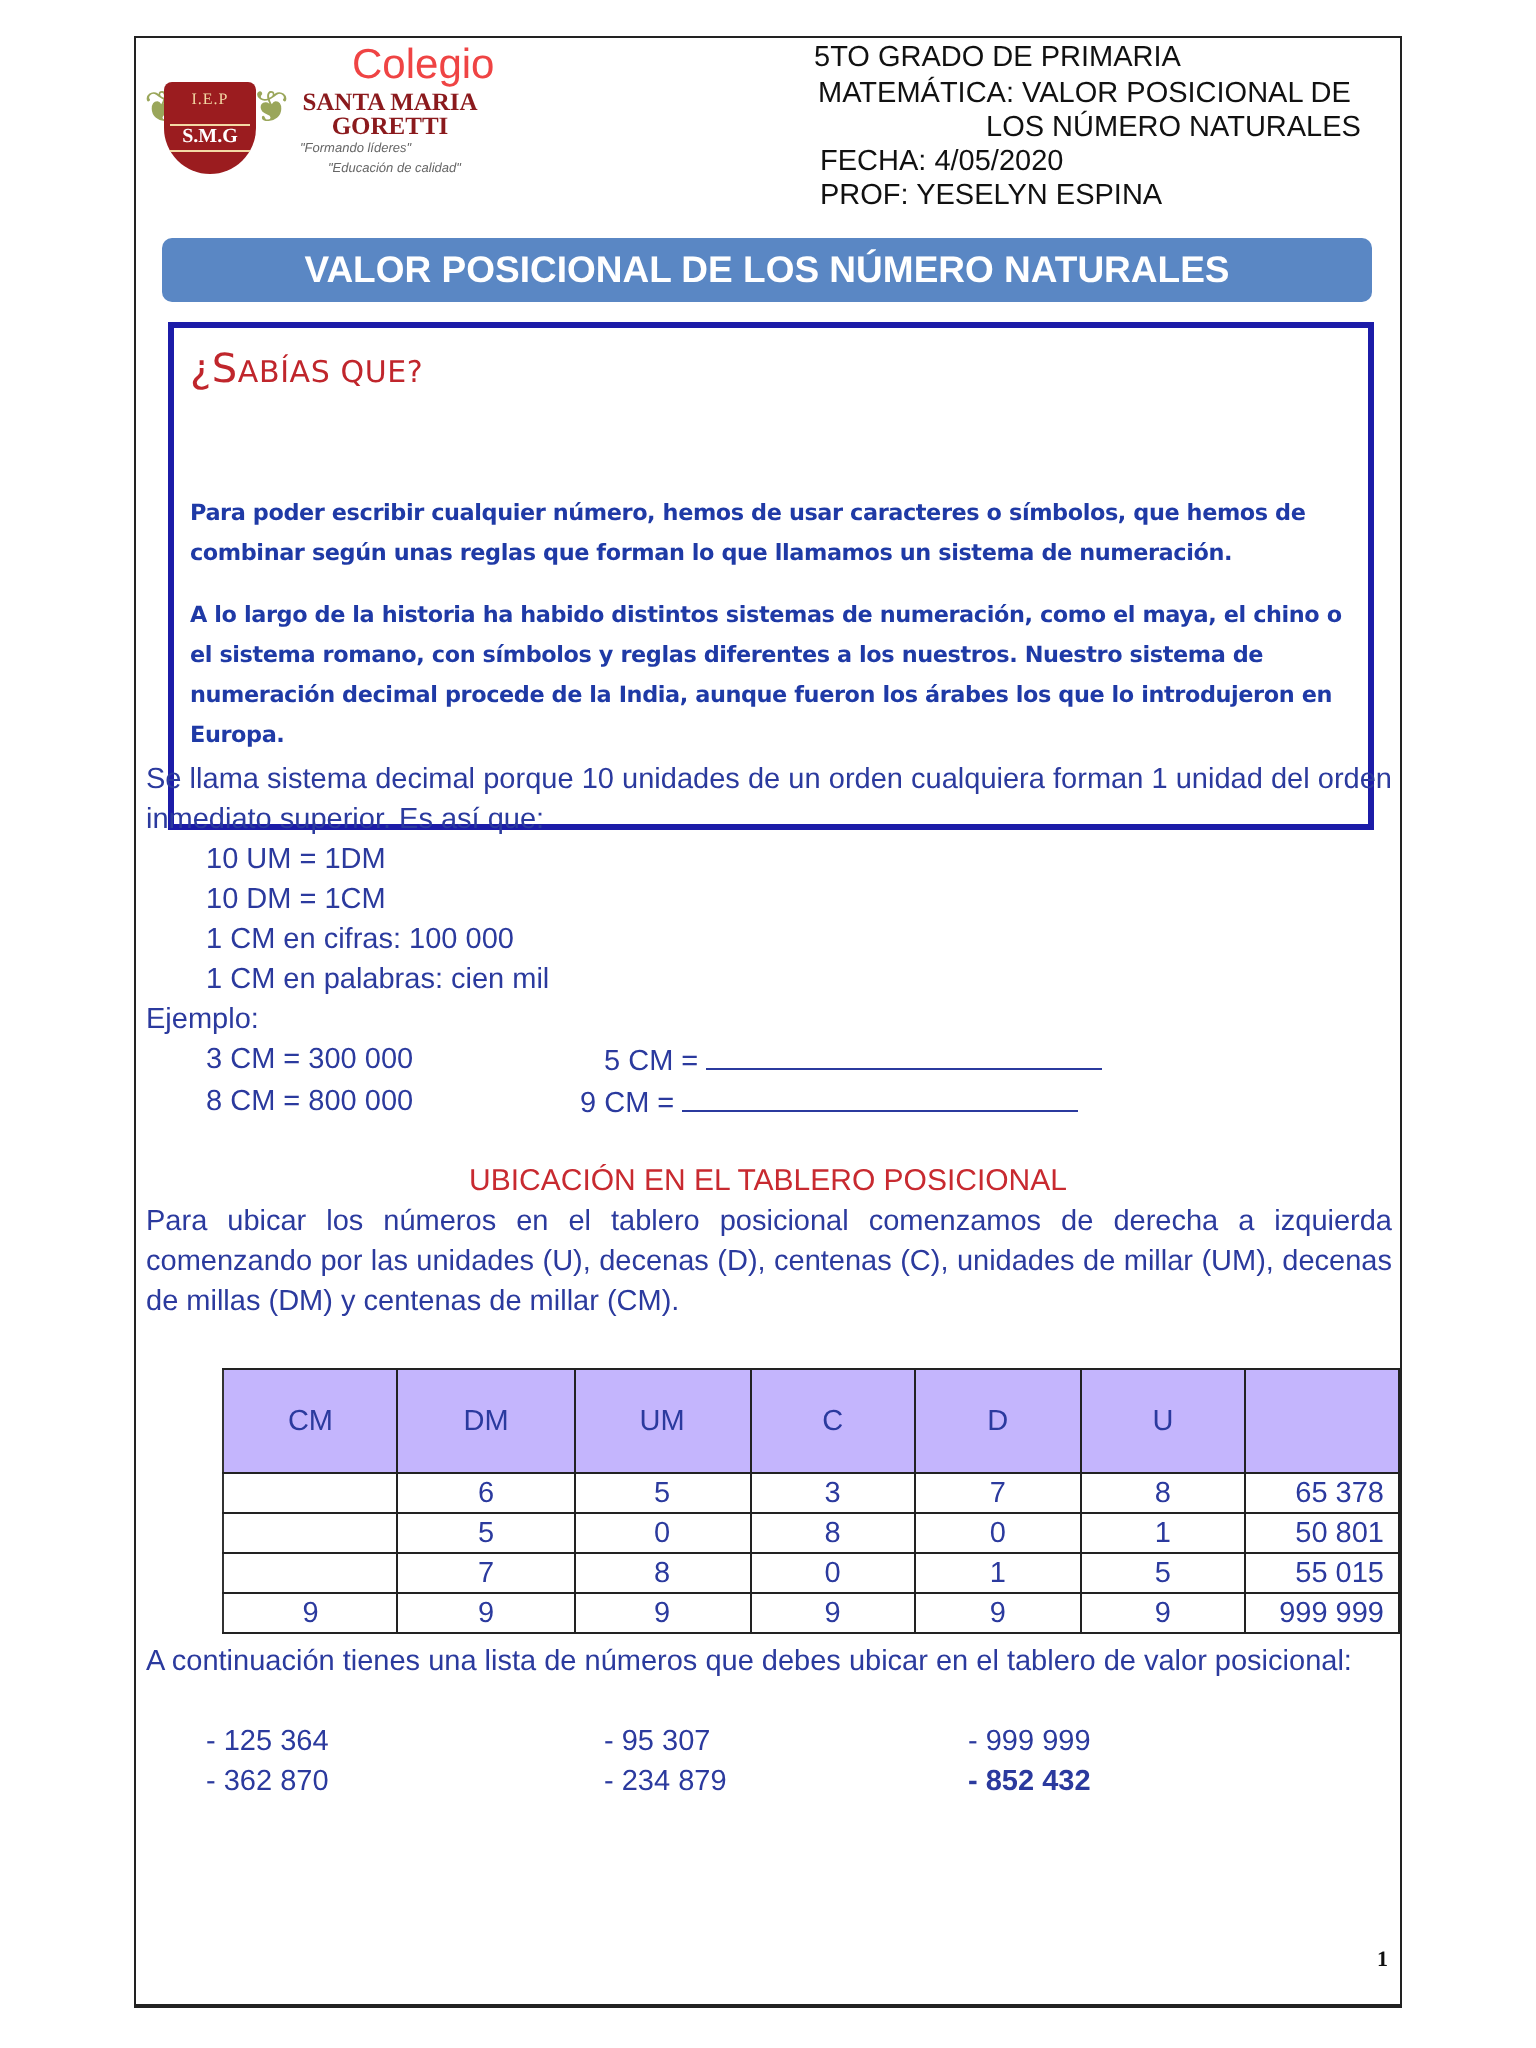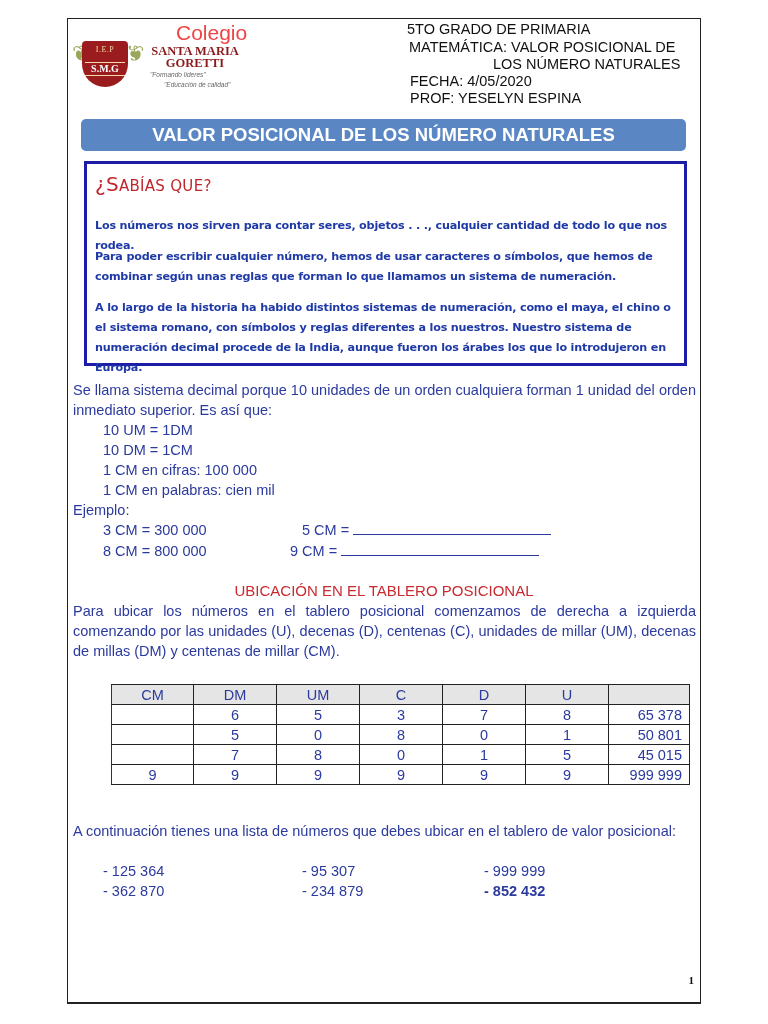--- a/index.html
+++ b/index.html
@@ -30,33 +30,33 @@
   
   .info { position: absolute; color: #111; font-size: 14.5px; line-height: 18px; white-space: nowrap; text-align: right; }
   
   .banner {
     position: absolute; left: 13px; top: 100px; width: 605px; height: 32px;
     background: #5a87c4; border-radius: 5px; color: #fff; font-weight: bold; font-size: 18.5px;
     text-align: center; line-height: 32px;
   }
   
   .sabias {
-    position: absolute; left: 16px; top: 142px; width: 603px; height: 205px;
+    position: absolute; left: 16px; top: 142px; width: 603px; height: 254px;
     border: 3px solid #1c1ca8; box-sizing: border-box; background: #fff;
   }
   .sabias-title { position: absolute; left: 8px; top: 8px; font-size: 20px; color: #c0262c; font-family: "DejaVu Sans", sans-serif; letter-spacing: 0.3px; }
   .sabias-title .sc { font-size: 15px; }
   .sabias p { position: absolute; left: 8px; width: 590px; margin: 0; font-size: 11.2px; line-height: 20px; color: #1f3aa6; font-family: "DejaVu Sans", sans-serif; font-weight: bold; letter-spacing: -0.2px; }
   .para { position: absolute; font-size: 14.5px; line-height: 20px; color: #2b3a9e; }
   .justify { text-align: justify; text-align-last: left; }
   .red-title { position: absolute; left: 0; width: 100%; text-align: center; color: #c82a30; font-size: 15px; }
   .blank { display: inline-block; width: 198px; border-bottom: 1px solid #2b3a9e; height: 14px; vertical-align: baseline; margin-left: 4px; }
   
   table.pv { position: absolute; left: 43px; top: 665px; border-collapse: collapse; font-size: 14.5px; color: #2b3a9e; }
-  table.pv th { background: #e5e5e5; font-weight: normal; height: 19px; border: 1px solid #222; border-top: 1.5px solid #222; padding: 0; }
+  table.pv th { background: #c4b5fd; font-weight: normal; height: 19px; border: 1px solid #222; border-top: 1.5px solid #222; padding: 16px; }
   table.pv td { height: 19px; border: 1px solid #222; text-align: center; padding: 0; }
   table.pv td.num { text-align: right; padding-right: 7px; }
   table.pv td, table.pv th { border-left: 1.5px solid #333; }
   .pagenum { position: absolute; right: 6px; bottom: 16px; font-size: 11px; color: #111; font-family: "Liberation Serif", serif; font-weight: bold; }
 </style>
 </head>
 <body>
 
 <div class="page">
 
@@ -79,21 +79,20 @@
   <div class="info" style="left:339px; top:1px;">5TO GRADO DE PRIMARIA</div>
   <div class="info" style="left:341px; top:19px;">MATEMÁTICA: VALOR POSICIONAL DE</div>
   <div class="info" style="left:425px; top:36px;">LOS NÚMERO NATURALES</div>
   <div class="info" style="left:342px; top:53px;">FECHA: 4/05/2020</div>
   <div class="info" style="left:342px; top:70px;">PROF: YESELYN ESPINA</div>
 
   <div class="banner">VALOR POSICIONAL DE LOS NÚMERO NATURALES</div>
 
   <div class="sabias">
     <div class="sabias-title"><span>¿S</span><span class="sc">ABÍAS QUE?</span></div>
-    <p style="top:52px;">Los números nos sirven para contar seres, objetos . . ., cualquier cantidad de todo lo que nos rodea.</p>
     <p style="top:83px;">Para poder escribir cualquier número, hemos de usar caracteres o símbolos, que hemos de combinar según unas reglas que forman lo que llamamos un sistema de numeración.</p>
     <p style="top:134px;">A lo largo de la historia ha habido distintos sistemas de numeración, como el maya, el chino o el sistema romano, con símbolos y reglas diferentes a los nuestros. Nuestro sistema de numeración decimal procede de la India, aunque fueron los árabes los que lo introdujeron en Europa.</p>
   </div>
 
   <div class="para justify" style="left:5px; top:361px; width:623px;">Se llama sistema decimal porque 10 unidades de un orden cualquiera forman 1 unidad del orden inmediato superior. Es así que:</div>
   <div class="para" style="left:35px; top:401px;">10 UM = 1DM</div>
   <div class="para" style="left:35px; top:421px;">10 DM = 1CM</div>
   <div class="para" style="left:35px; top:441px;">1 CM en cifras: 100 000</div>
   <div class="para" style="left:35px; top:461px;">1 CM en palabras: cien mil</div>
   <div class="para" style="left:5px; top:481px;">Ejemplo:</div>
@@ -136,21 +135,21 @@
         <td>1</td>
         <td class="num">50 801</td>
       </tr>
       <tr>
         <td></td>
         <td>7</td>
         <td>8</td>
         <td>0</td>
         <td>1</td>
         <td>5</td>
-        <td class="num">45 015</td>
+        <td class="num">55 015</td>
       </tr>
       <tr>
         <td>9</td>
         <td>9</td>
         <td>9</td>
         <td>9</td>
         <td>9</td>
         <td>9</td>
         <td class="num">999 999</td>
       </tr>

